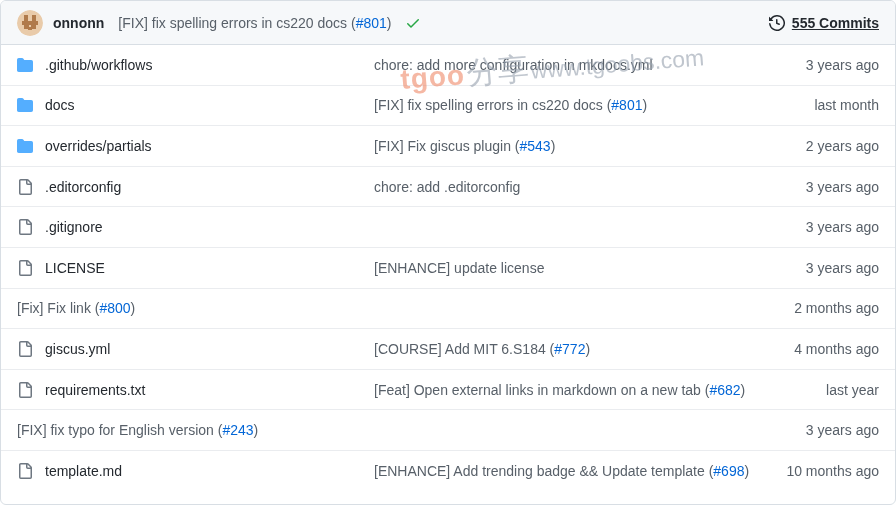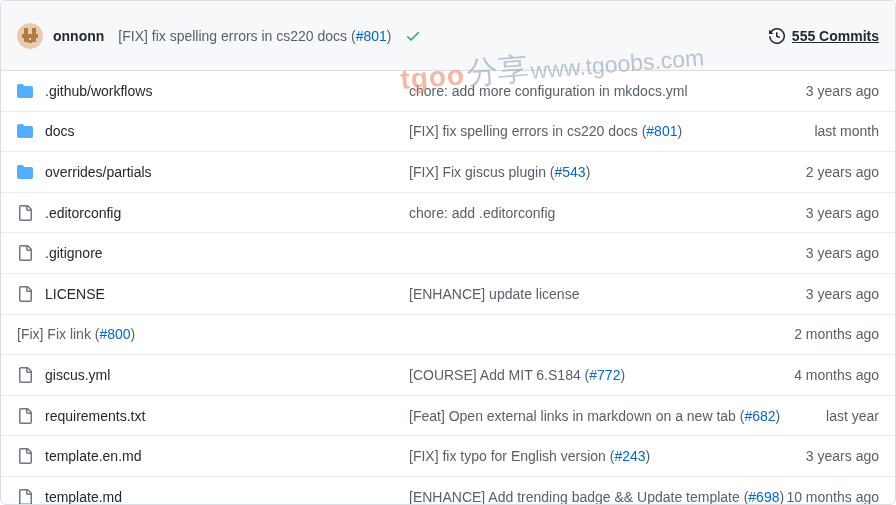--- a/index.html
+++ b/index.html
@@ -5,36 +5,36 @@
   :root{
     --link:#0366d6; --folder:#54aeff; --check:#28a745;
     --muted:#586069; --dark:#24292f; --border:#d8dee4; --divider:#eaecef;
     --headerbg:#f6f8fa;
   }
   *{box-sizing:border-box; margin:0; padding:0;}
   html,body{width:896px;height:505px;background:#fff;}
   body{font-family:"Liberation Sans","DejaVu Sans",sans-serif;font-size:14px;color:var(--dark);position:relative;overflow:hidden;}
   .repo-box{position:absolute;inset:0;border:1px solid var(--border);border-radius:6px;background:#fff;overflow:hidden;}
   
-  .commit-bar{height:70px;background:var(--headerbg);border-bottom:1px solid var(--border);display:flex;align-items:center;padding:0 16px;}
+  .commit-bar{height:44px;background:var(--headerbg);border-bottom:1px solid var(--border);display:flex;align-items:center;padding:0 16px;}
   .avatar{width:26px;height:26px;border-radius:50%;overflow:hidden;flex:0 0 auto;cursor:pointer;}
   .author{font-weight:700;color:var(--dark);margin-left:10px;cursor:pointer;}
   .head-msg{margin-left:14px;color:var(--muted);cursor:pointer;}
   .paren{color:var(--muted);}
   a.prlink{color:var(--link);text-decoration:none;cursor:pointer;}
   .check-wrap{margin-left:14px;display:flex;align-items:center;cursor:pointer;color:var(--check);}
   .head-right{margin-left:auto;display:flex;align-items:center;}
   .commit-meta{color:var(--muted);cursor:pointer;}
   .sep{margin:0 5px;}
   .commits{display:flex;align-items:center;gap:7px;margin-left:54px;font-weight:700;color:var(--dark);cursor:pointer;text-decoration:underline;}
   .commits .icon{color:var(--dark);}
   
   .row{height:40.6px;display:flex;align-items:center;padding:0 16px;border-bottom:1px solid var(--divider);background:transparent;position:relative;}
   .row:last-child{border-bottom:none;}
-  .name-cell{display:flex;align-items:center;gap:12px;width:392px;flex:0 0 auto;}
+  .name-cell{display:flex;align-items:center;gap:12px;width:357px;flex:0 0 auto;}
   .icon{display:inline-flex;width:16px;height:16px;flex:0 0 auto;}
   .folder-ic{color:var(--folder);}
   .file-ic{color:#6e7781;}
   a.fname{color:var(--dark);text-decoration:none;cursor:pointer;}
   .msg-cell{flex:1 1 auto;color:var(--muted);white-space:nowrap;overflow:hidden;}
   a.msg{color:var(--muted);text-decoration:none;cursor:pointer;}
   .date-cell{margin-left:auto;color:var(--muted);white-space:nowrap;flex:0 0 auto;}
   
   .watermark{position:absolute;left:401px;top:57px;display:flex;align-items:baseline;transform:rotate(-4.5deg);transform-origin:left bottom;pointer-events:none;z-index:10;opacity:.62;white-space:nowrap;}
   .wm-brand{color:#f08d6e;font-size:28px;font-weight:700;letter-spacing:1px;}
@@ -190,29 +190,20 @@
               <path d="M2 1.75C2 .784 2.784 0 3.75 0h6.586c.464 0 .909.184 1.237.513l2.914 2.914c.329.328.513.773.513 1.237v9.586A1.75 1.75 0 0 1 13.25 16h-9.5A1.75 1.75 0 0 1 2 14.25Zm1.75-.25a.25.25 0 0 0-.25.25v12.5c0 .138.112.25.25.25h9.5a.25.25 0 0 0 .25-.25V6h-2.75A1.75 1.75 0 0 1 9 4.25V1.5Zm6.75.062V4.25c0 .138.112.25.25.25h2.688l-.011-.013-2.914-2.914-.013-.011Z"></path>
             </svg>
       </span>
       <a class="fname">requirements.txt</a>
     </div>
     <div class="msg-cell"><a class="msg">[Feat] Open external links in markdown on a new tab</a><span class="paren pr-wrap"> (</span><a class="prlink pr-wrap">#682</a><span class="paren pr-wrap">)</span></div>
     <div class="date-cell">last year</div>
   </div>
 
   <div class="row">
-    <div class="name-cell">
-
-      <span class="icon file-ic">
-        <svg viewBox="0 0 16 16" width="16" height="16" fill="currentColor">
-              <path d="M2 1.75C2 .784 2.784 0 3.75 0h6.586c.464 0 .909.184 1.237.513l2.914 2.914c.329.328.513.773.513 1.237v9.586A1.75 1.75 0 0 1 13.25 16h-9.5A1.75 1.75 0 0 1 2 14.25Zm1.75-.25a.25.25 0 0 0-.25.25v12.5c0 .138.112.25.25.25h9.5a.25.25 0 0 0 .25-.25V6h-2.75A1.75 1.75 0 0 1 9 4.25V1.5Zm6.75.062V4.25c0 .138.112.25.25.25h2.688l-.011-.013-2.914-2.914-.013-.011Z"></path>
-            </svg>
-      </span>
-      <a class="fname">template.en.md</a>
-    </div>
     <div class="msg-cell"><a class="msg">[FIX] fix typo for English version</a><span class="paren pr-wrap"> (</span><a class="prlink pr-wrap">#243</a><span class="paren pr-wrap">)</span></div>
     <div class="date-cell">3 years ago</div>
   </div>
 
   <div class="row">
     <div class="name-cell">
 
       <span class="icon file-ic">
         <svg viewBox="0 0 16 16" width="16" height="16" fill="currentColor">
               <path d="M2 1.75C2 .784 2.784 0 3.75 0h6.586c.464 0 .909.184 1.237.513l2.914 2.914c.329.328.513.773.513 1.237v9.586A1.75 1.75 0 0 1 13.25 16h-9.5A1.75 1.75 0 0 1 2 14.25Zm1.75-.25a.25.25 0 0 0-.25.25v12.5c0 .138.112.25.25.25h9.5a.25.25 0 0 0 .25-.25V6h-2.75A1.75 1.75 0 0 1 9 4.25V1.5Zm6.75.062V4.25c0 .138.112.25.25.25h2.688l-.011-.013-2.914-2.914-.013-.011Z"></path>

